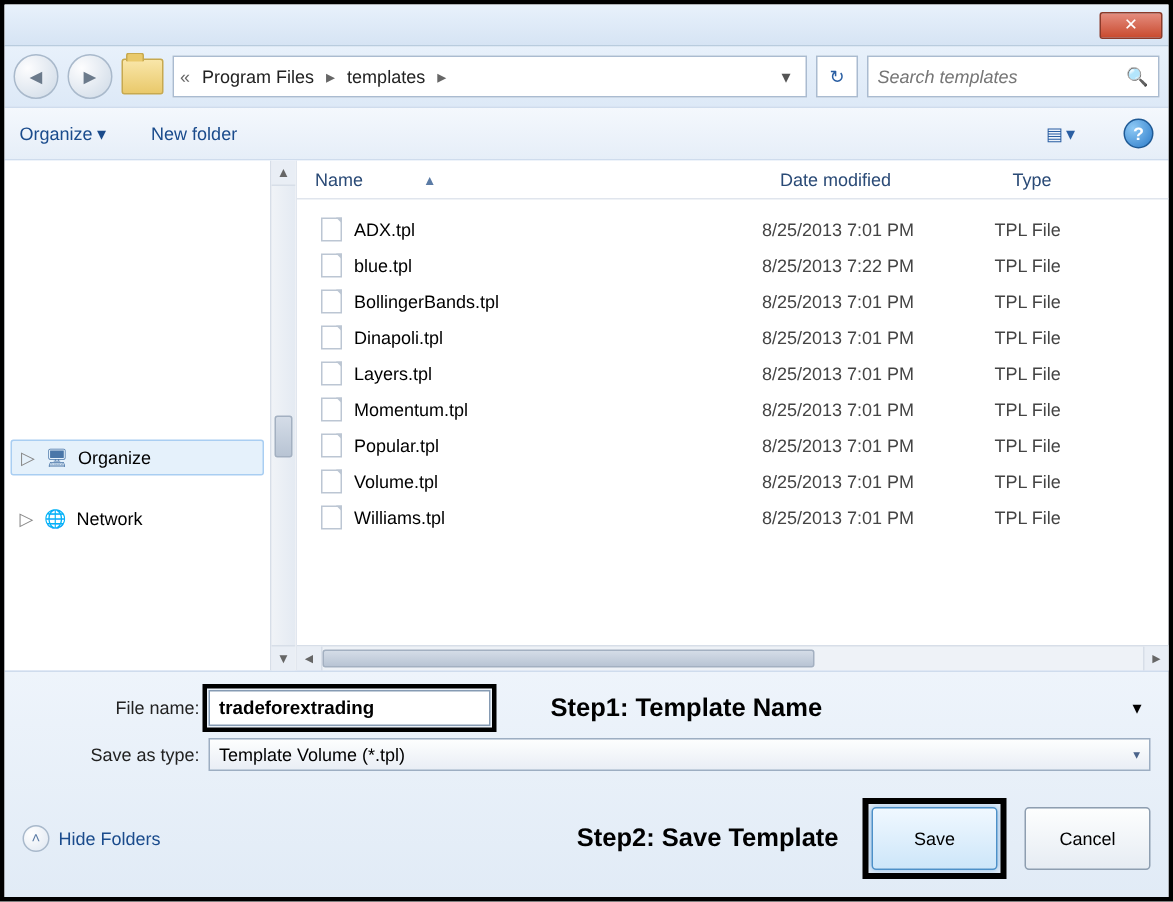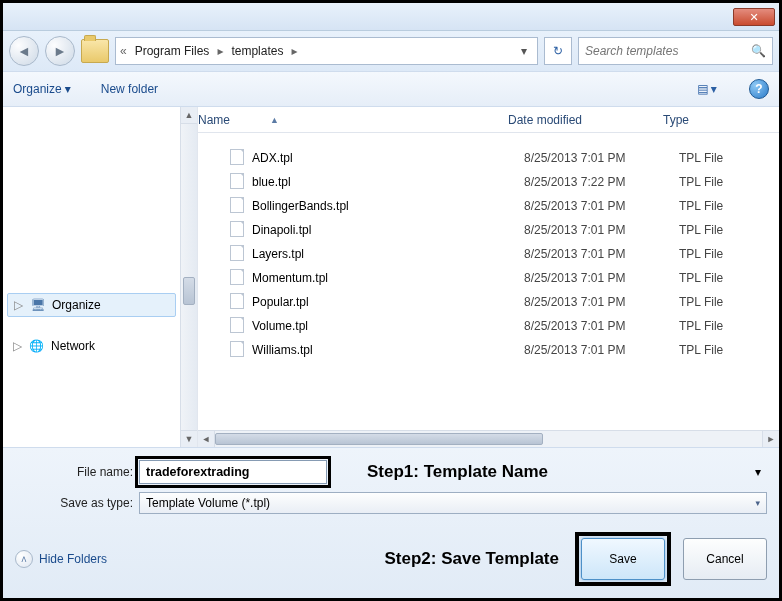--- a/index.html
+++ b/index.html
@@ -196,27 +196,27 @@
   flex-direction: column;
   min-width: 0;
 }
 .columns {
   display: flex;
   border-bottom: 1px solid #e0e5ed;
   height: 26px;
   align-items: center;
   color: #2a4a76;
 }
-.col { padding: 0 0; }
+.col { padding: 0 12px; }
 .col-name { width: 310px; display: flex; align-items: center; gap: 40px; }
 .col-name .sort-arrow { color: #5b7ba5; font-size: 9px; }
 .col-date { width: 155px; }
 .col-type { flex: 1; }
 .rows { flex: 1; overflow: hidden; padding-top: 8px; }
-.row { display: flex; align-items: flex-end; height: 24px; cursor: pointer; padding-left: 16px; }
+.row { display: flex; align-items: center; height: 24px; cursor: pointer; }
 .file-icn {
   width: 14px; height: 16px;
   background: #fff;
   border: 1px solid #bcc6d3;
   margin-left: 16px;
   margin-right: 8px;
   position: relative;
 }
 .file-icn::after {
   content: "";

